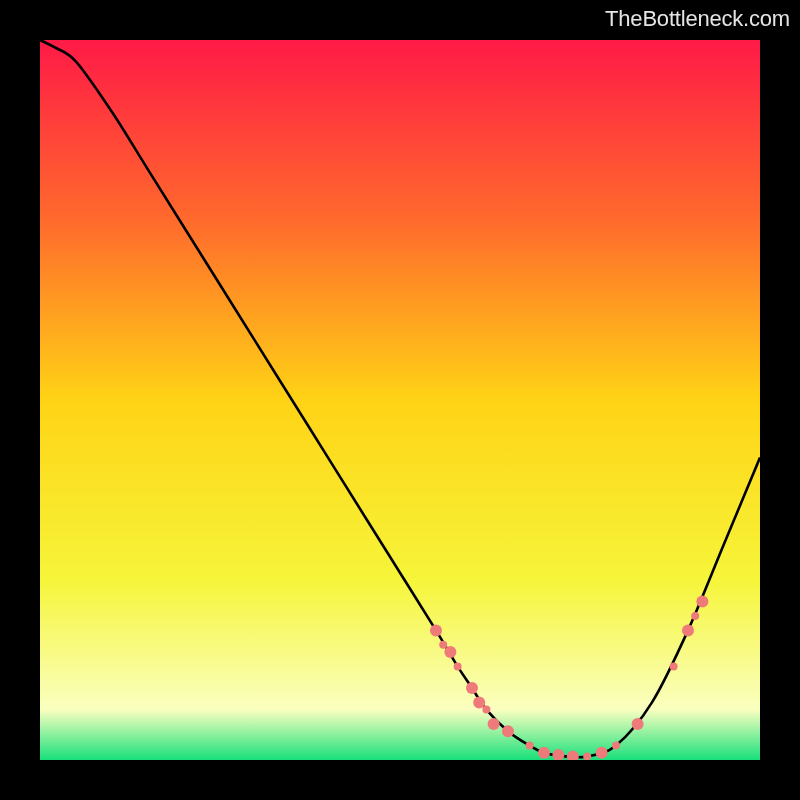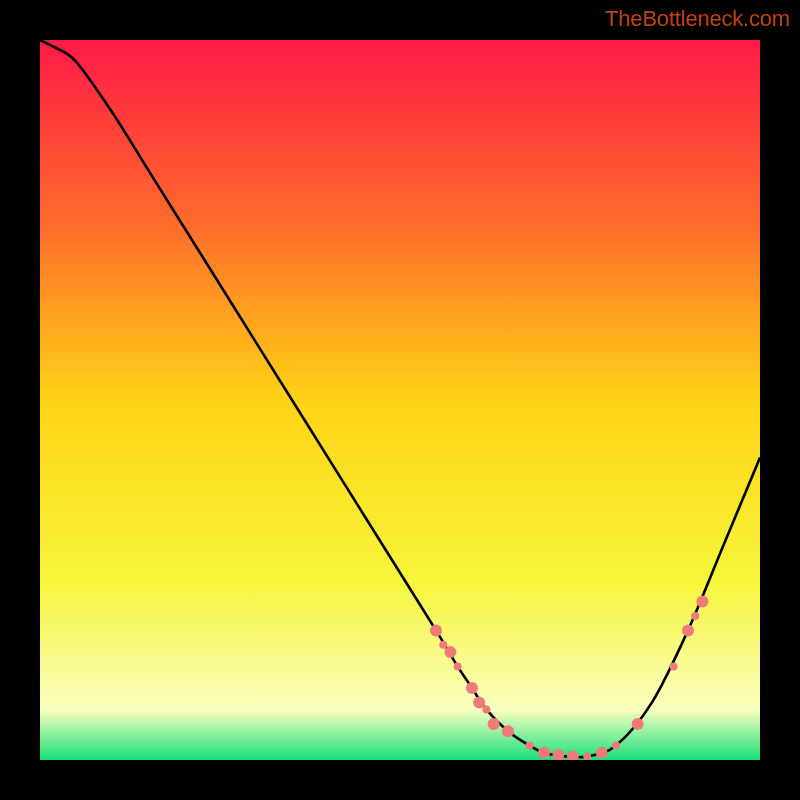--- a/index.html
+++ b/index.html
@@ -21,21 +21,21 @@
     position: absolute;
     left: 40px;
     top: 40px;
     width: 720px;
     height: 720px;
   }
   .attribution {
     position: absolute;
     top: 6px;
     right: 10px;
-    color: #c2410c;
+    color: #e5e5e5;
     font-size: 22px;
     font-weight: 500;
     letter-spacing: -0.2px;
     margin-left: 11px;
   }
 </style>
 </head>
 <body>
 
 <div class="frame">

